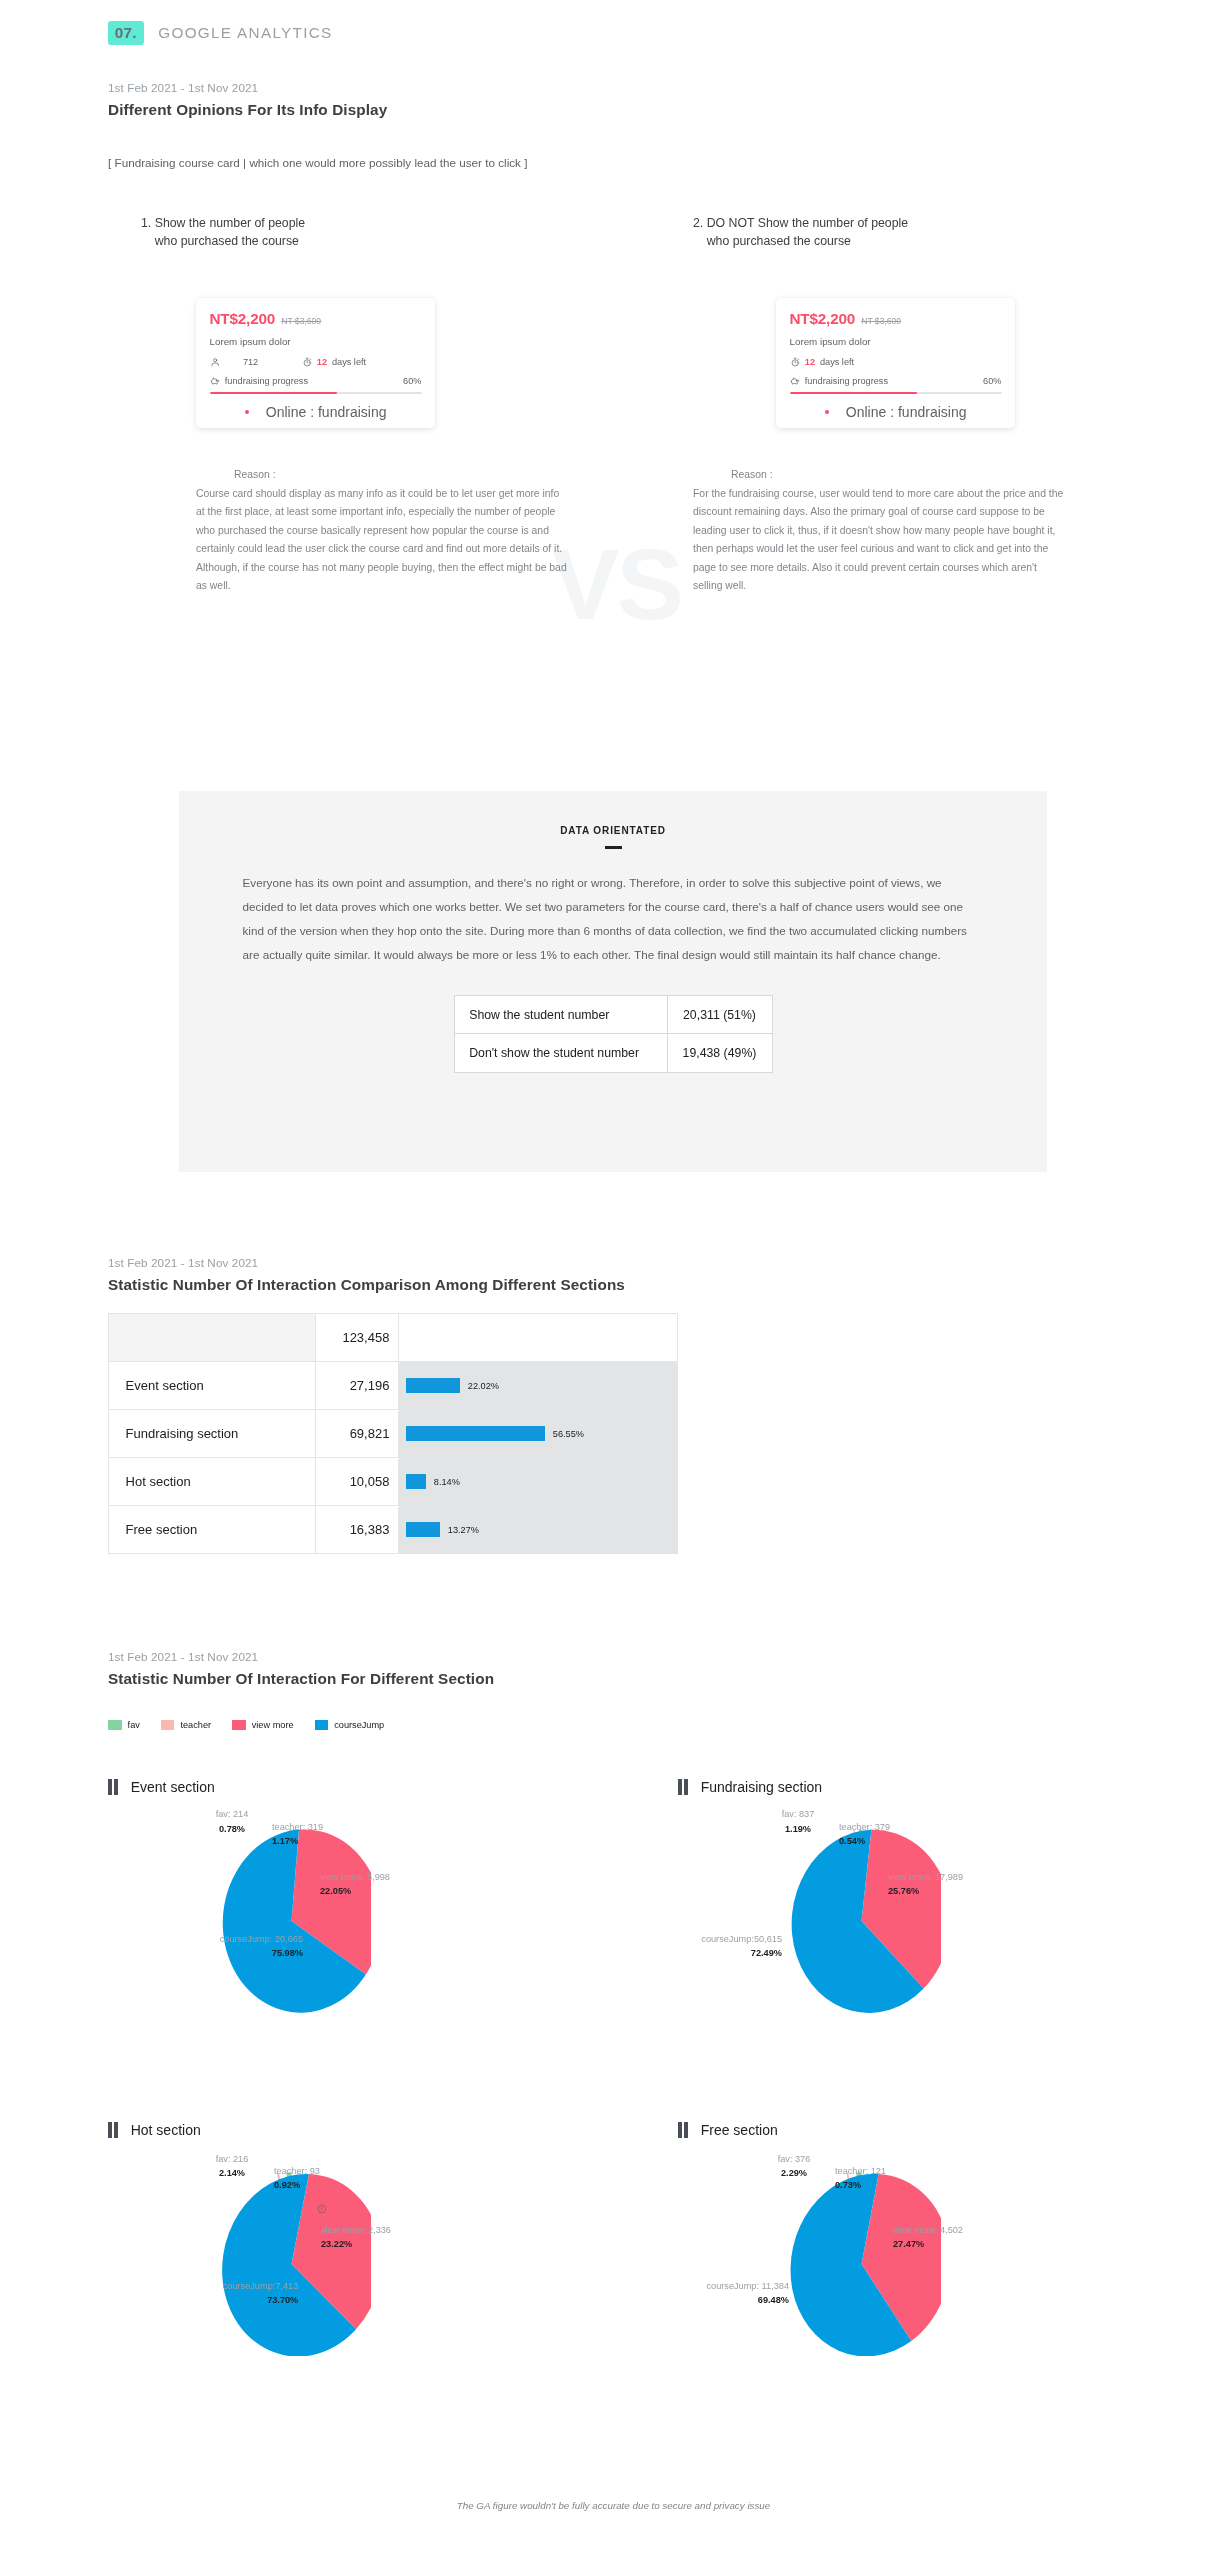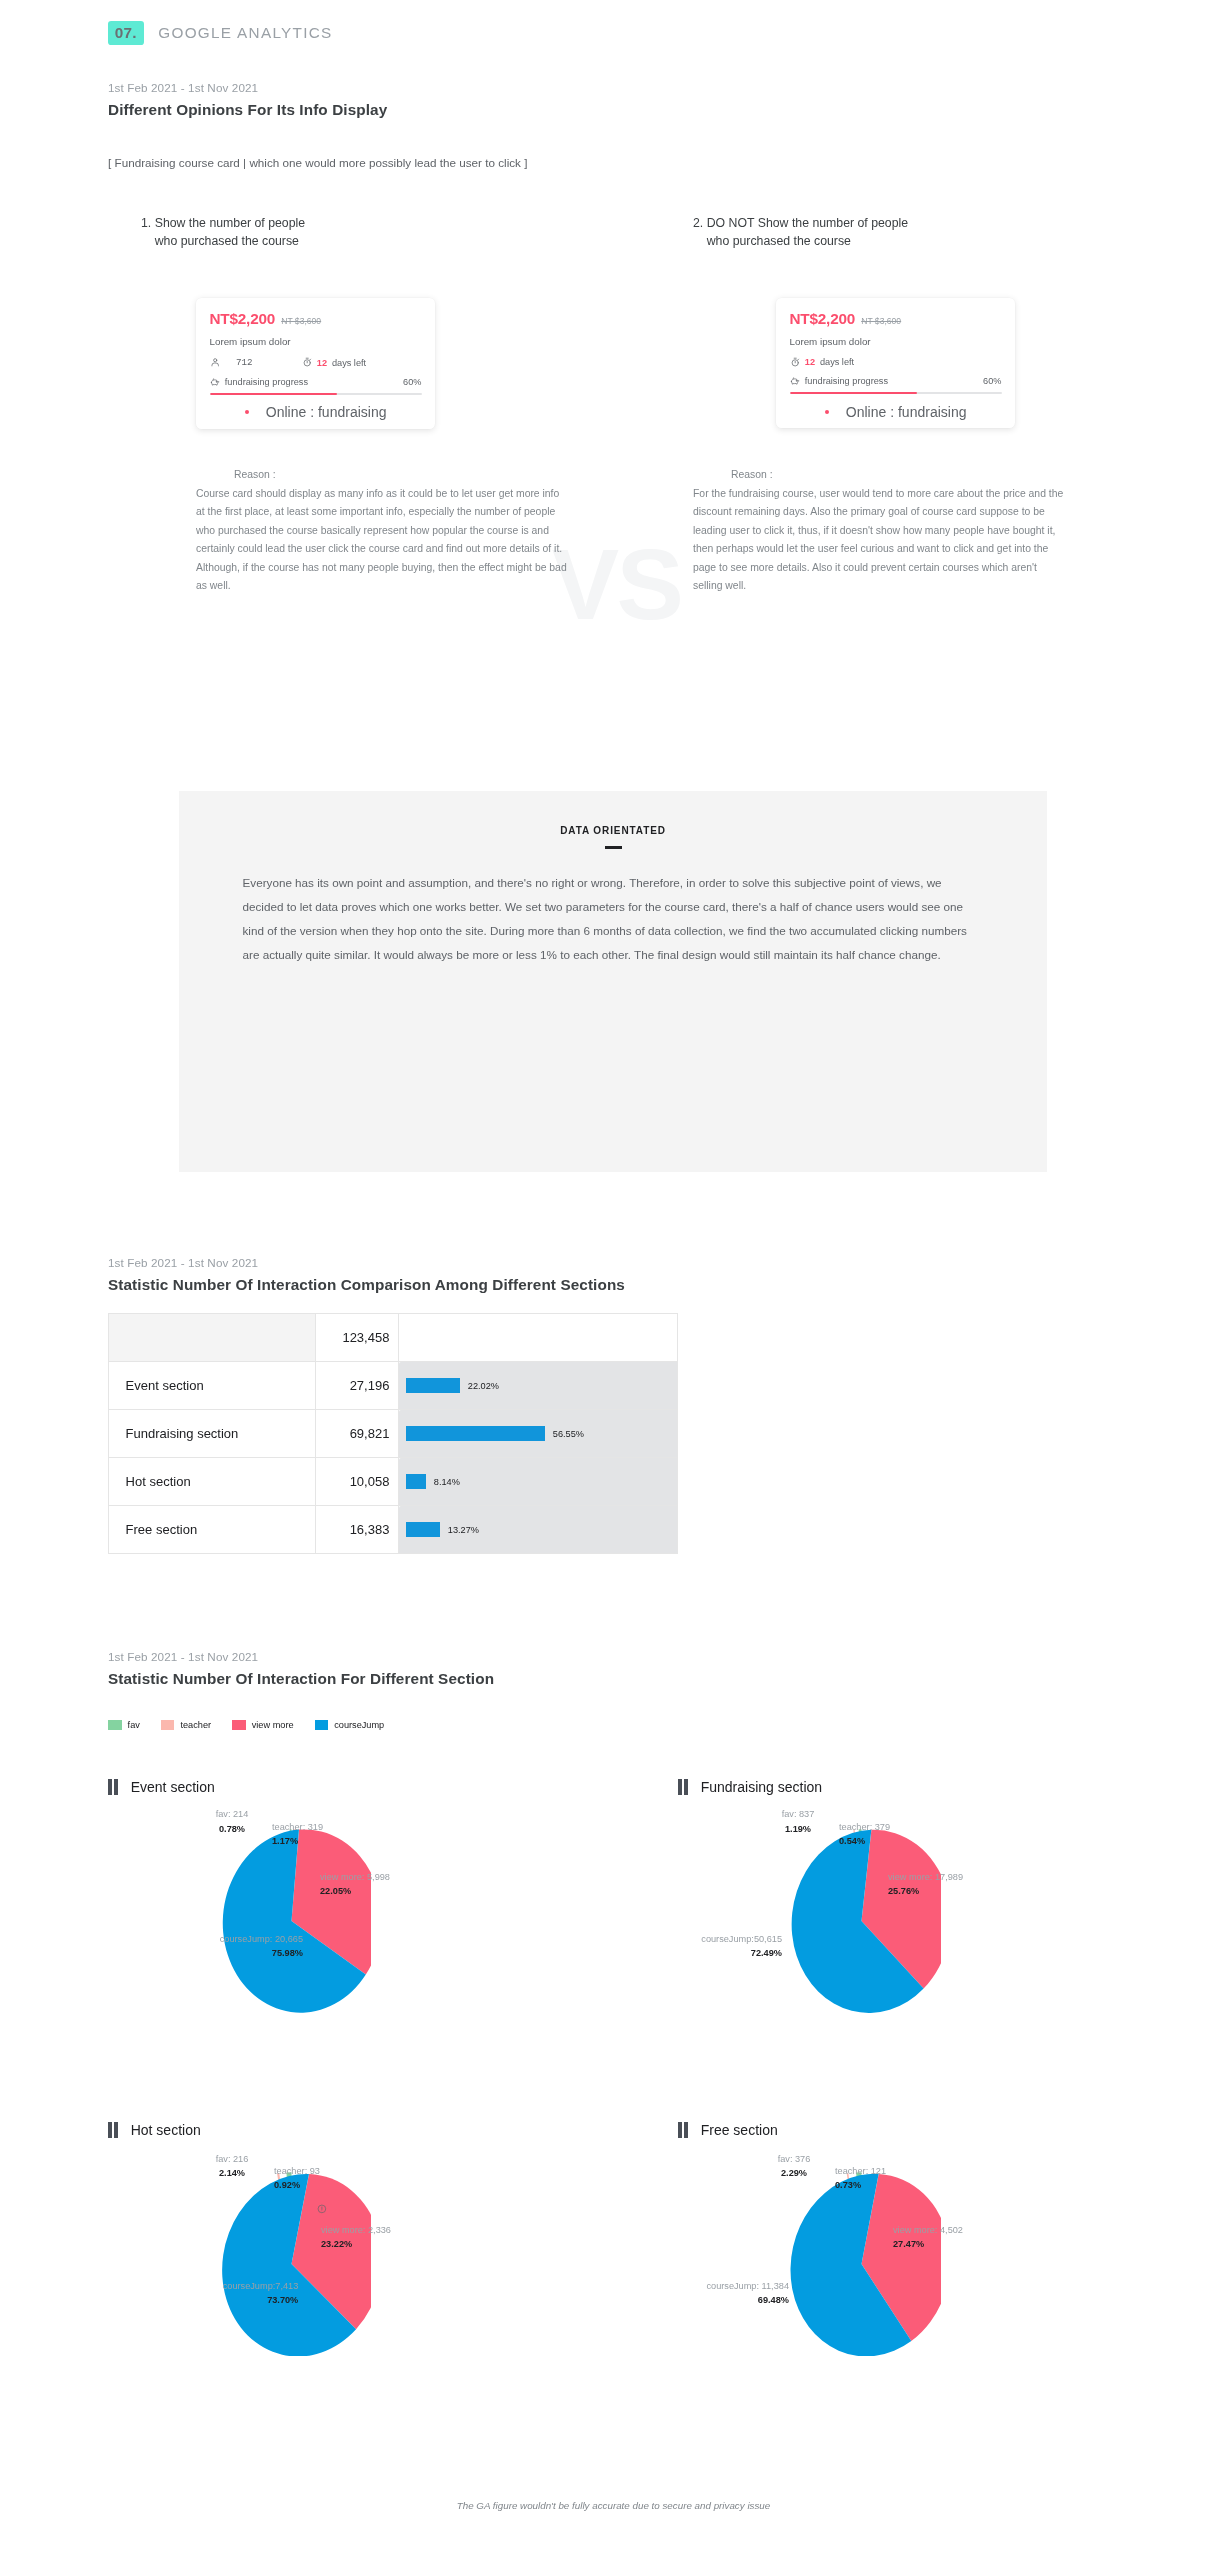--- a/index.html
+++ b/index.html
@@ -48,21 +48,21 @@
     box-shadow: 0 1.2px 6.1px rgba(0,0,0,.10), 0 0 0 0.6px rgba(0,0,0,.025);
     padding: 12.3px 13.5px 8.6px 13.5px;
   }
   .card.c1 { left: 55px; top: 83px; }
   .card.c2 { left: 83px; top: 83px; }
   .price-row { display: flex; align-items: baseline; gap: 6.1px; }
   .price-new { color: #fb4e6d; font-size: 15.3px; font-weight: 700; letter-spacing: -0.2px; }
   .price-old { color: #9aa0a6; font-size: 8.6px; text-decoration: line-through; }
   .card-sub { margin-top: 8px; font-size: 9.8px; color: #5f6368; }
   .meta-row { margin-top: 9.8px; display: flex; align-items: center; font-size: 9.2px; color: #5f6368; }
-  .meta-left { display: flex; align-items: center; gap: 16px; width: 92px; font-family: Liberation Mono, monospace; }
+  .meta-left { display: flex; align-items: center; gap: 23px; width: 92px; }
   .meta-right { display: flex; align-items: center; gap: 4.9px; }
   .meta-right .days { color: #fb4e6d; font-weight: 700; }
   .fund-row { margin-top: 8.6px; display: flex; align-items: center; font-size: 9.2px; color: #5f6368; }
   .fund-row .lbl { margin-left: 4.9px; }
   .fund-row .pct { margin-left: auto; }
   .bar { margin-top: 5.5px; height: 2.5px; border-radius: 1.8px; background: #e3e4e6; overflow: hidden; }
   .bar > i { display: block; height: 100%; background: #fb4e6d; border-radius: 1.8px; }
   .status { margin-top: 9.2px; display: flex; align-items: center; justify-content: center; gap: 17px; font-size: 14px; color: #5f6368; }
   .dot { width: 4.3px; height: 4.3px; border-radius: 50%; background: #fb4e6d; display: inline-block; }
   .ic { width: 10.4px; height: 10.4px; flex: 0 0 10.4px; color: #5f6368; display: inline-block; }
@@ -265,20 +265,32 @@
         <span class="rh">Reason :</span>
         <span>For the fundraising course, user would tend to more care about the price and the discount remaining days. Also the primary goal of course card suppose to be leading user to click it, thus, if it doesn't show how many people have bought it, then perhaps would let the user feel curious and want to click and get into the page to see more details. Also it could prevent certain courses which aren't selling well.</span>
       </div>
     </div>
   </div>
 
   <div class="do-box">
     <div class="do-title">DATA ORIENTATED</div>
     <div class="do-rule"></div>
     <div class="do-para">Everyone has its own point and assumption, and there's no right or wrong. Therefore, in order to solve this subjective point of views, we decided to let data proves which one works better. We set two parameters for the course card, there's a half of chance users would see one kind of the version when they hop onto the site. During more than 6 months of data collection, we find the two accumulated clicking numbers are actually quite similar. It would always be more or less 1% to each other.  The final design would still maintain its half chance change.</div>
+    <table class="do-table">
+      <tbody>
+          <tr>
+        <td>Show the student number</td>
+        <td class="v">20,311 (51%)</td>
+      </tr>
+      <tr>
+        <td>Don't show the student number</td>
+        <td class="v">19,438 (49%)</td>
+      </tr>
+    </tbody>
+      </table>
   </div>
 
   <div class="blk2">
     <div class="daterange">1st Feb 2021 - 1st Nov 2021</div>
     <div class="sectitle">Statistic Number Of Interaction Comparison Among Different Sections</div>
   </div>
 
   <table class="bt">
     <tbody>
         <tr class="head">

